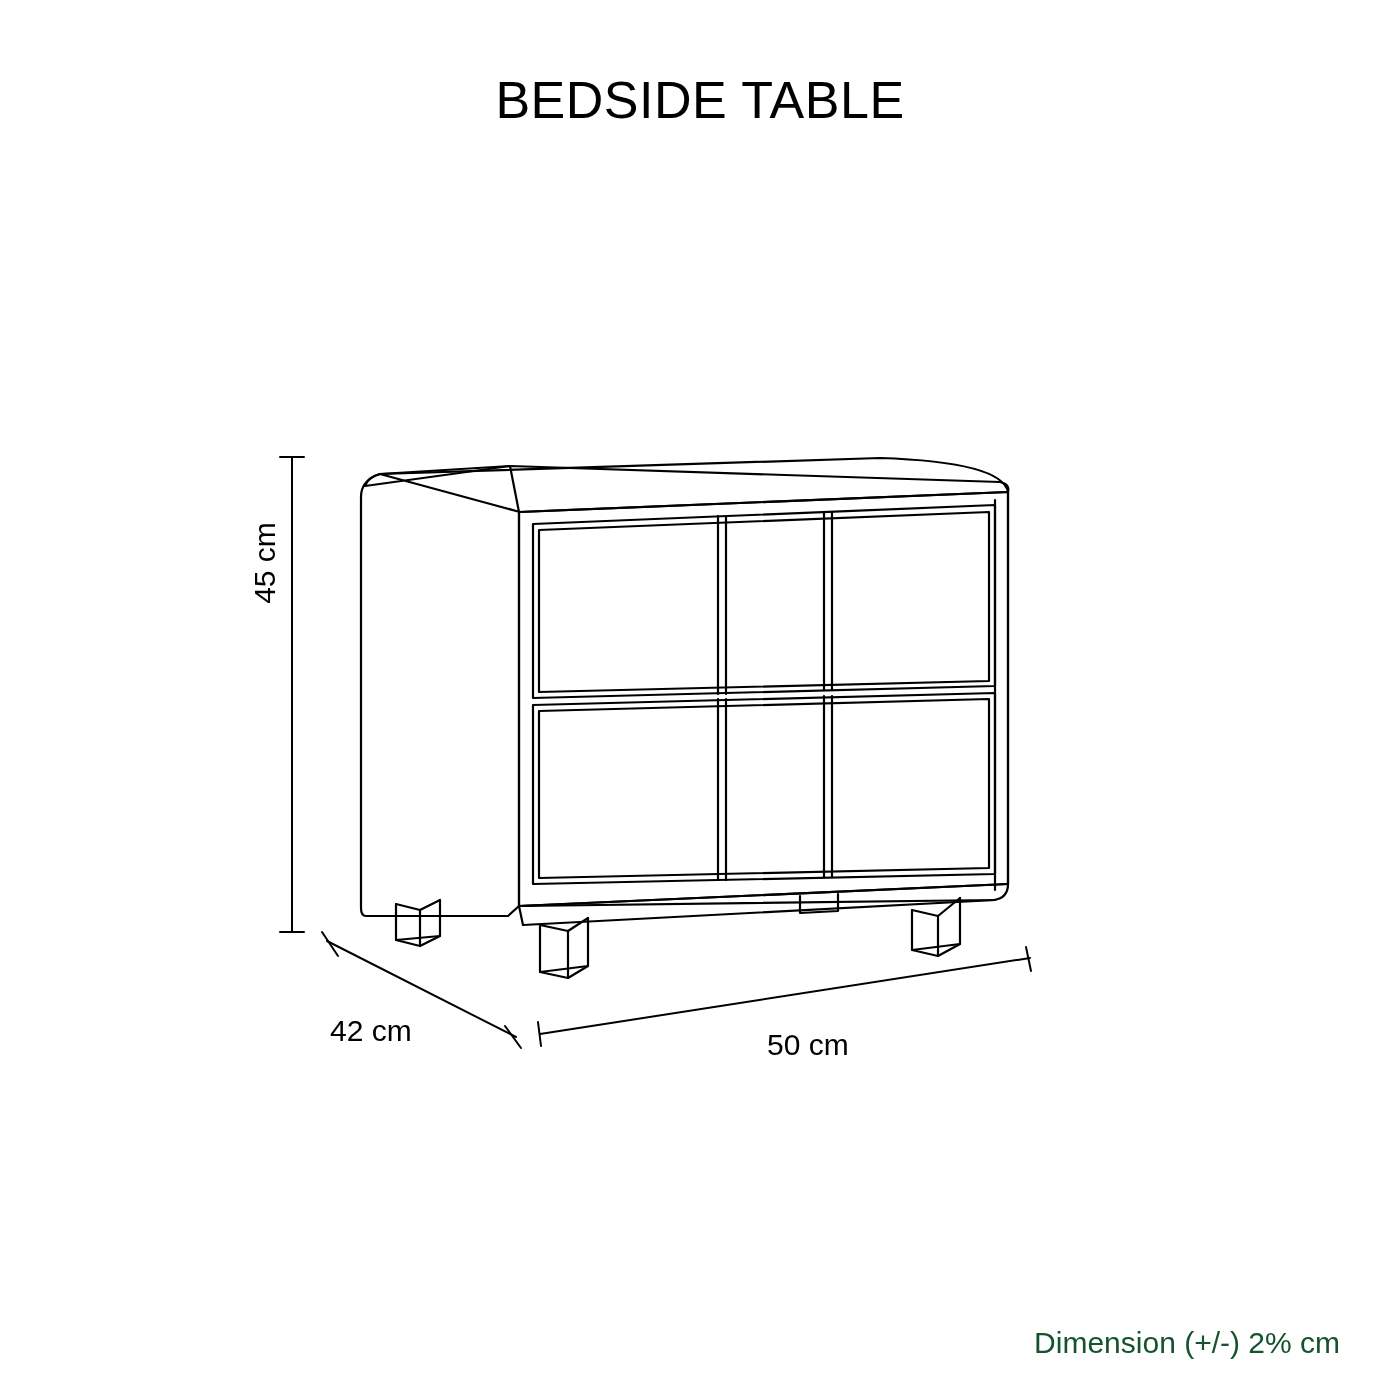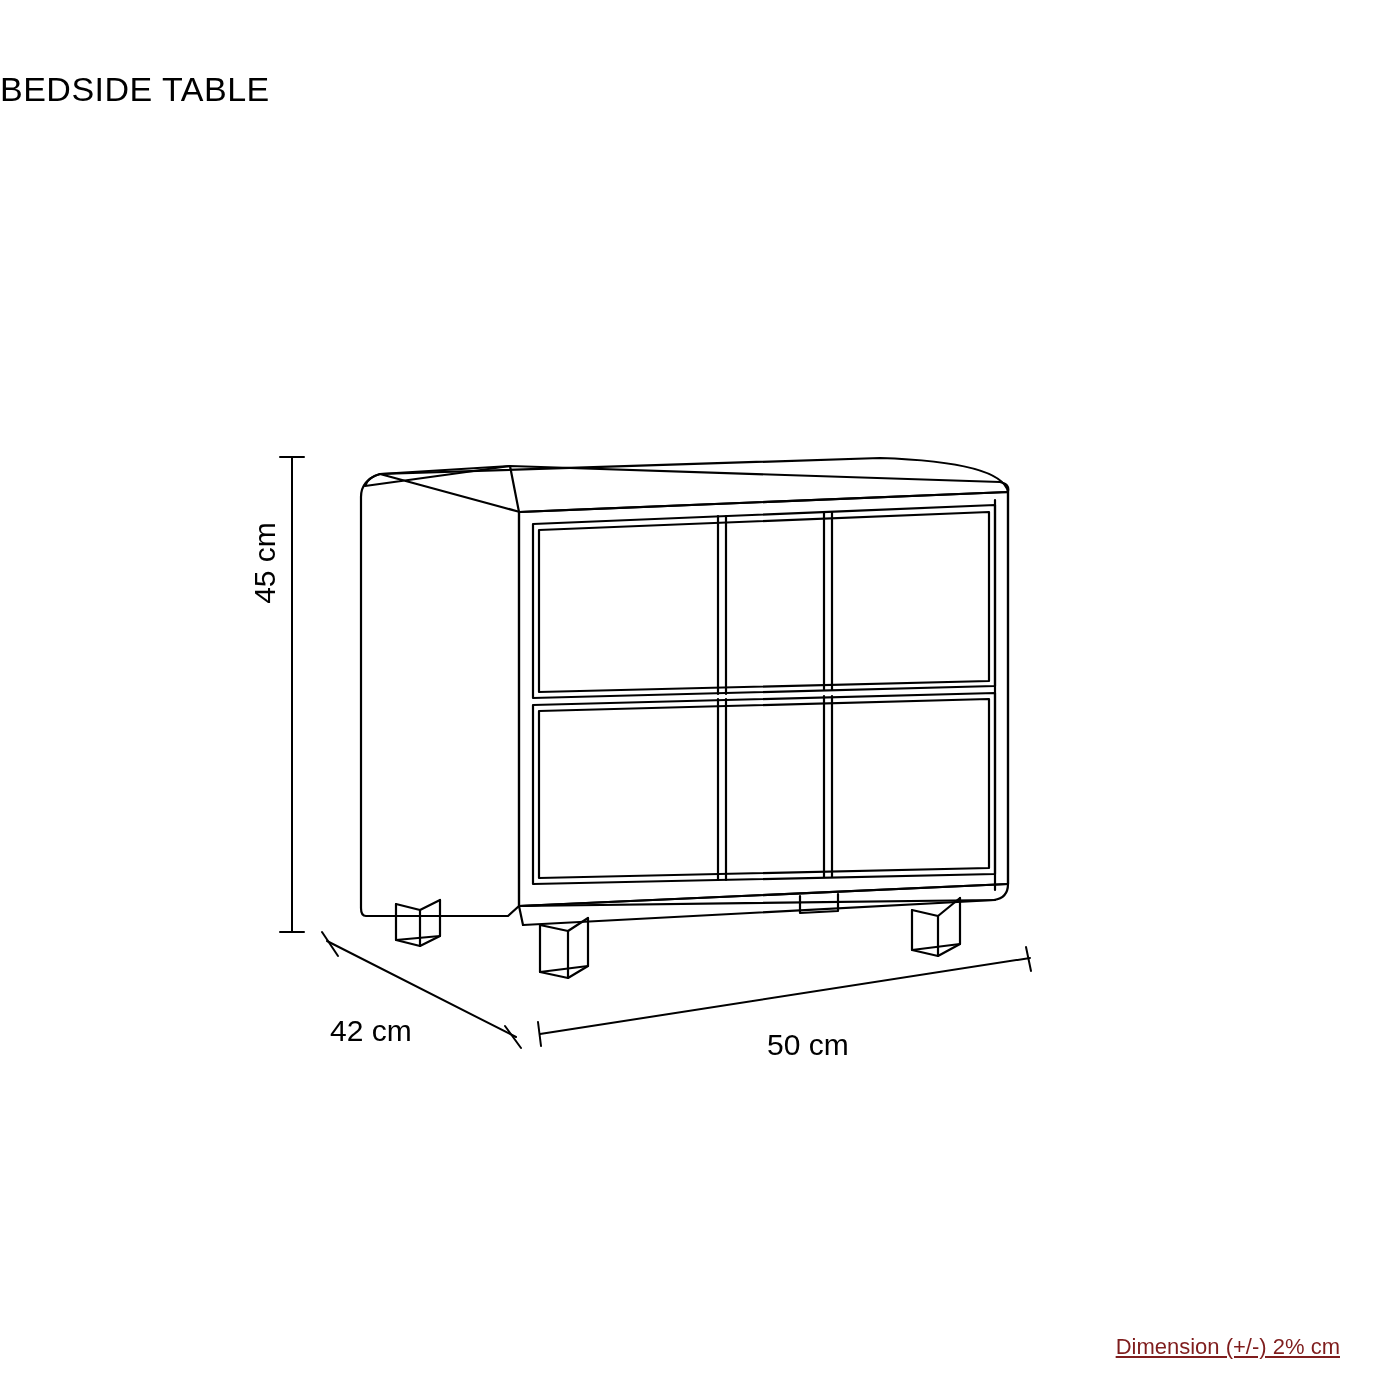--- a/index.html
+++ b/index.html
@@ -14,22 +14,22 @@
     background: #ffffff;
     font-family: "Liberation Sans", sans-serif;
     color: #000000;
     overflow: hidden;
   }
   #title {
     position: absolute;
     top: 70px;
     left: 0;
     width: 1400px;
-    text-align: left;
-    font-size: 34px;
+    text-align: center;
+    font-size: 52px;
     font-weight: 400;
     letter-spacing: 0.5px;
     color: #000000;
   }
   #drawing {
     position: absolute;
     top: 0;
     left: 0;
   }
   .dim-label {
@@ -51,24 +51,23 @@
     top: 1014px;
   }
   #label-width {
     left: 767px;
     top: 1028px;
   }
   #footnote {
     position: absolute;
     right: 60px;
     bottom: 40px;
-    font-size: 22px;
-    color: #7f1d1d;
+    font-size: 30px;
+    color: #14532d;
     white-space: nowrap;
-    text-decoration: underline;
   }
 </style>
 </head>
 <body>
 
 <div id="page">
 
   <div id="title">BEDSIDE TABLE</div>
 
   <svg id="drawing" width="1400" height="1400" viewBox="0 0 1400 1400" fill="none" stroke="#000000" stroke-width="2.2" stroke-linejoin="round" stroke-linecap="round">

